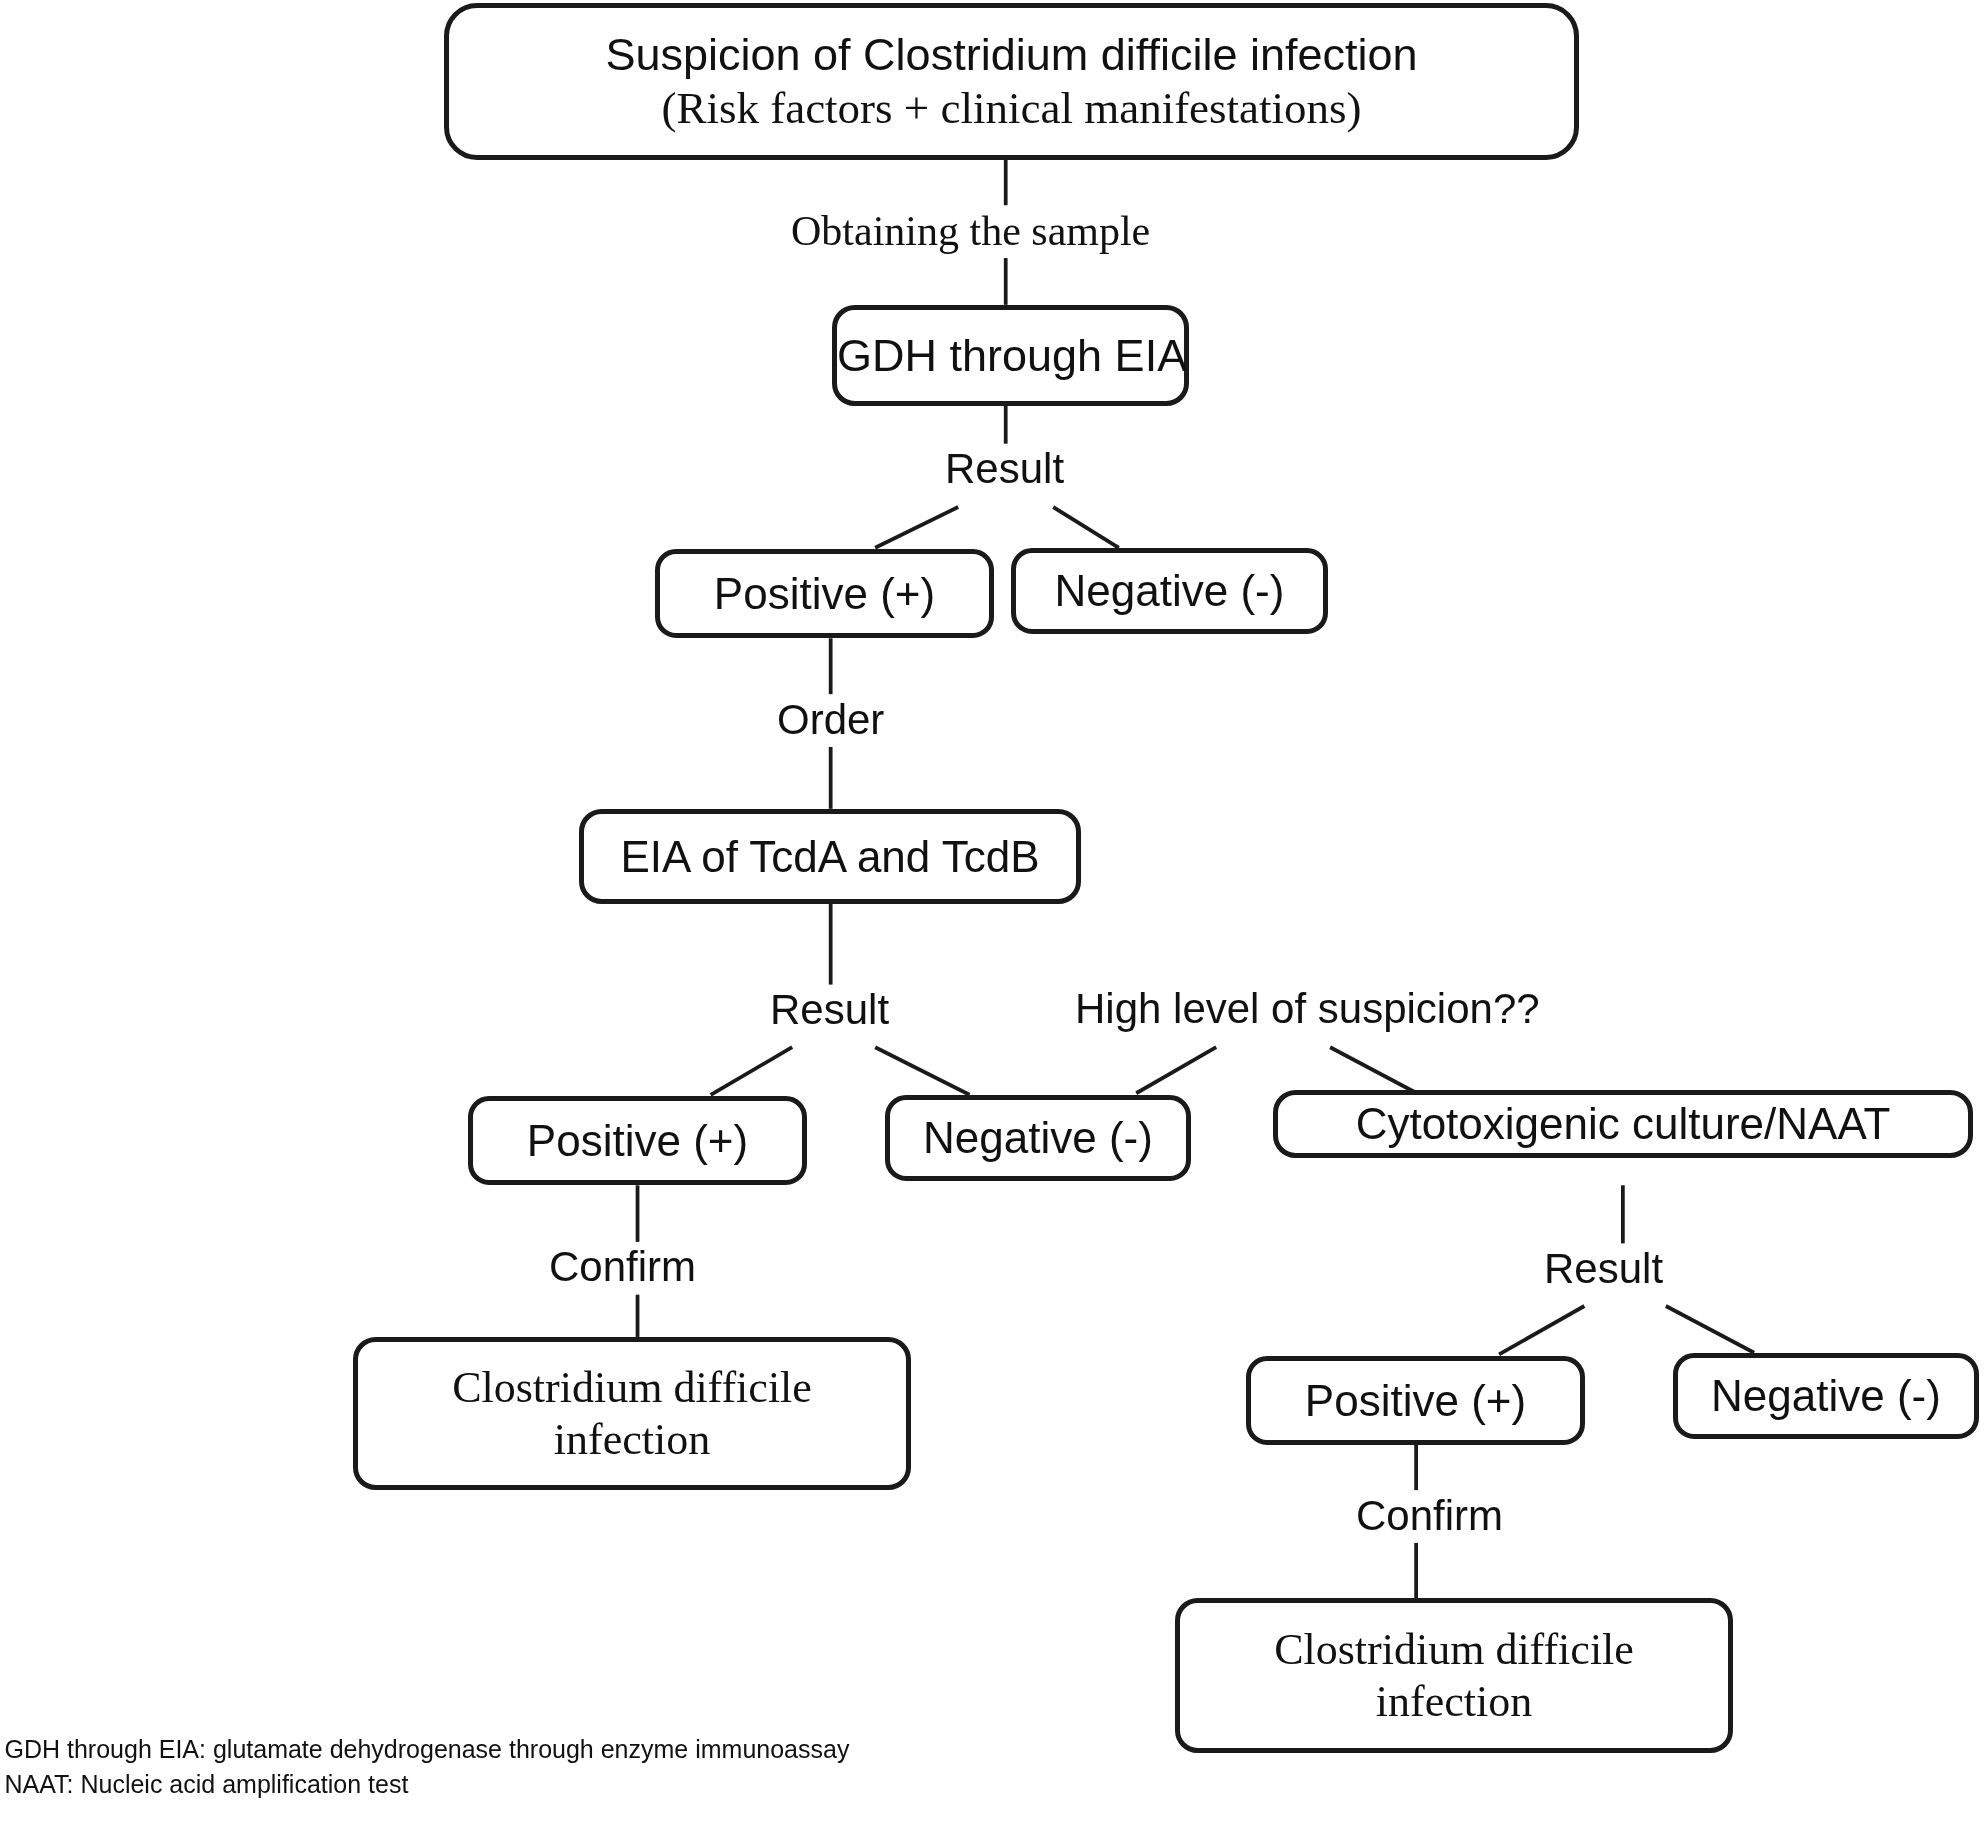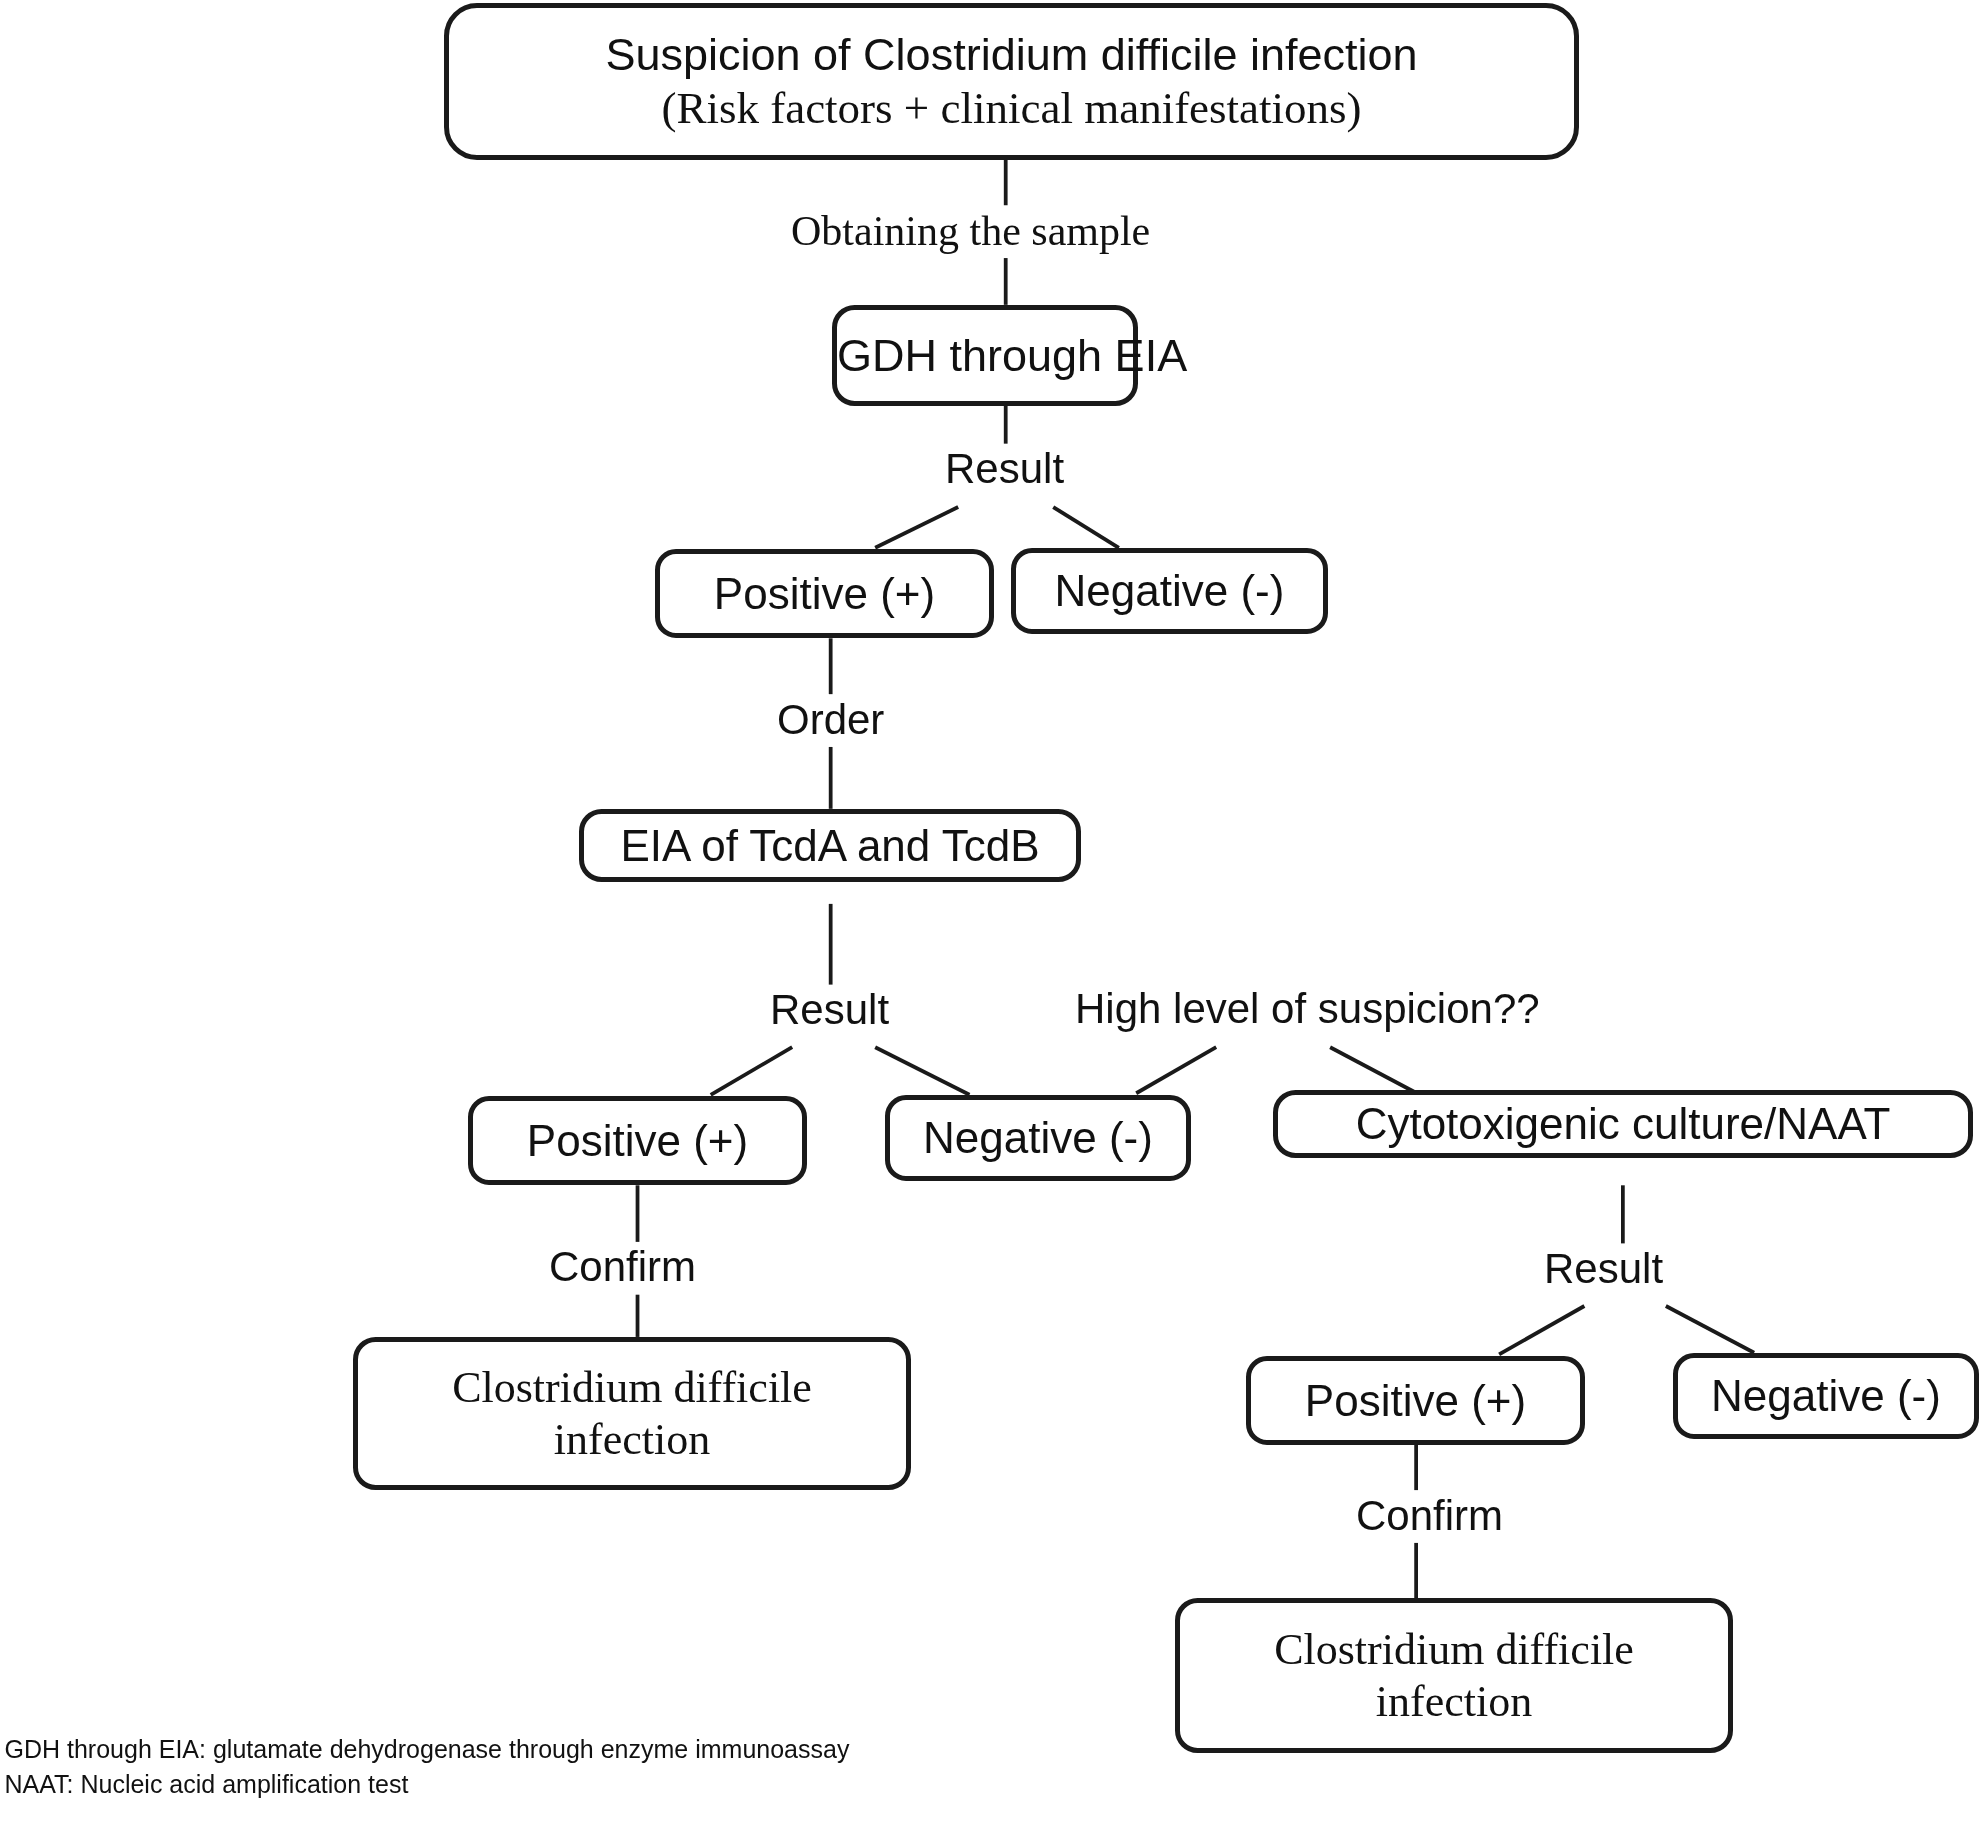--- a/index.html
+++ b/index.html
@@ -27,25 +27,25 @@
     text-align: center;
     color: #111111;
     line-height: 1.18;
     z-index: 3;
   }
   .node .txt { display: block; width: 100%; padding: 0 4.5px; }
   .node .ital { display: block; }
   .node .reg  { font-style: normal; display: block; font-family: Liberation Serif, serif; }
 
   .n-root      { left: 444px;  top: 3px;    width: 1135px; height: 157px; font-size: 45px; border-radius: 33px; }
-  .n-gdh       { left: 832px; top: 305px;  width: 306px;  height: 101px; font-size: 45px; border-radius: 22.6px;}
+  .n-gdh       { left: 832px; top: 305px;  width: 357px;  height: 101px; font-size: 45px; border-radius: 22.6px;}
   .n-gdh .txt  { white-space: nowrap; }
   .n-pos1      { left: 655px;  top: 549px;  width: 339px;  height: 89px; font-size: 44px; border-radius: 21px;}
   .n-neg1      { left: 1011px; top: 548px;  width: 317px;  height: 86px; font-size: 44px; border-radius: 21px;}
-  .n-eia       { left: 579px;  top: 809px; width: 502px;  height: 73px; font-size: 44px; border-radius: 22.6px;}
+  .n-eia       { left: 579px;  top: 809px; width: 502px;  height: 95px; font-size: 44px; border-radius: 22.6px;}
   .n-pos2      { left: 468px;  top: 1096px; width: 339px;  height: 89px; font-size: 44px; border-radius: 21px;}
   .n-neg2      { left: 885px; top: 1095px; width: 306px;  height: 86px; font-size: 44px; border-radius: 21px;}
   .n-cyto      { left: 1273px; top: 1090px; width: 700px;  height: 68px; font-size: 44px; border-radius: 22.6px;}
   .n-cdi1      { left: 353px;  top: 1337px; width: 558px;  height: 153px; font-size: 44px; border-radius: 22.6px;}
   .n-pos3      { left: 1246px; top: 1356px; width: 339px;  height: 89px; font-size: 44px; border-radius: 21px;}
   .n-neg3      { left: 1673px; top: 1353px; width: 306px;  height: 86px; font-size: 44px; border-radius: 21px;}
   .n-cdi2      { left: 1175px; top: 1598px; width: 558px;  height: 155px; font-size: 44px; border-radius: 22.6px;}
 
   .edge-label {
     position: absolute;

